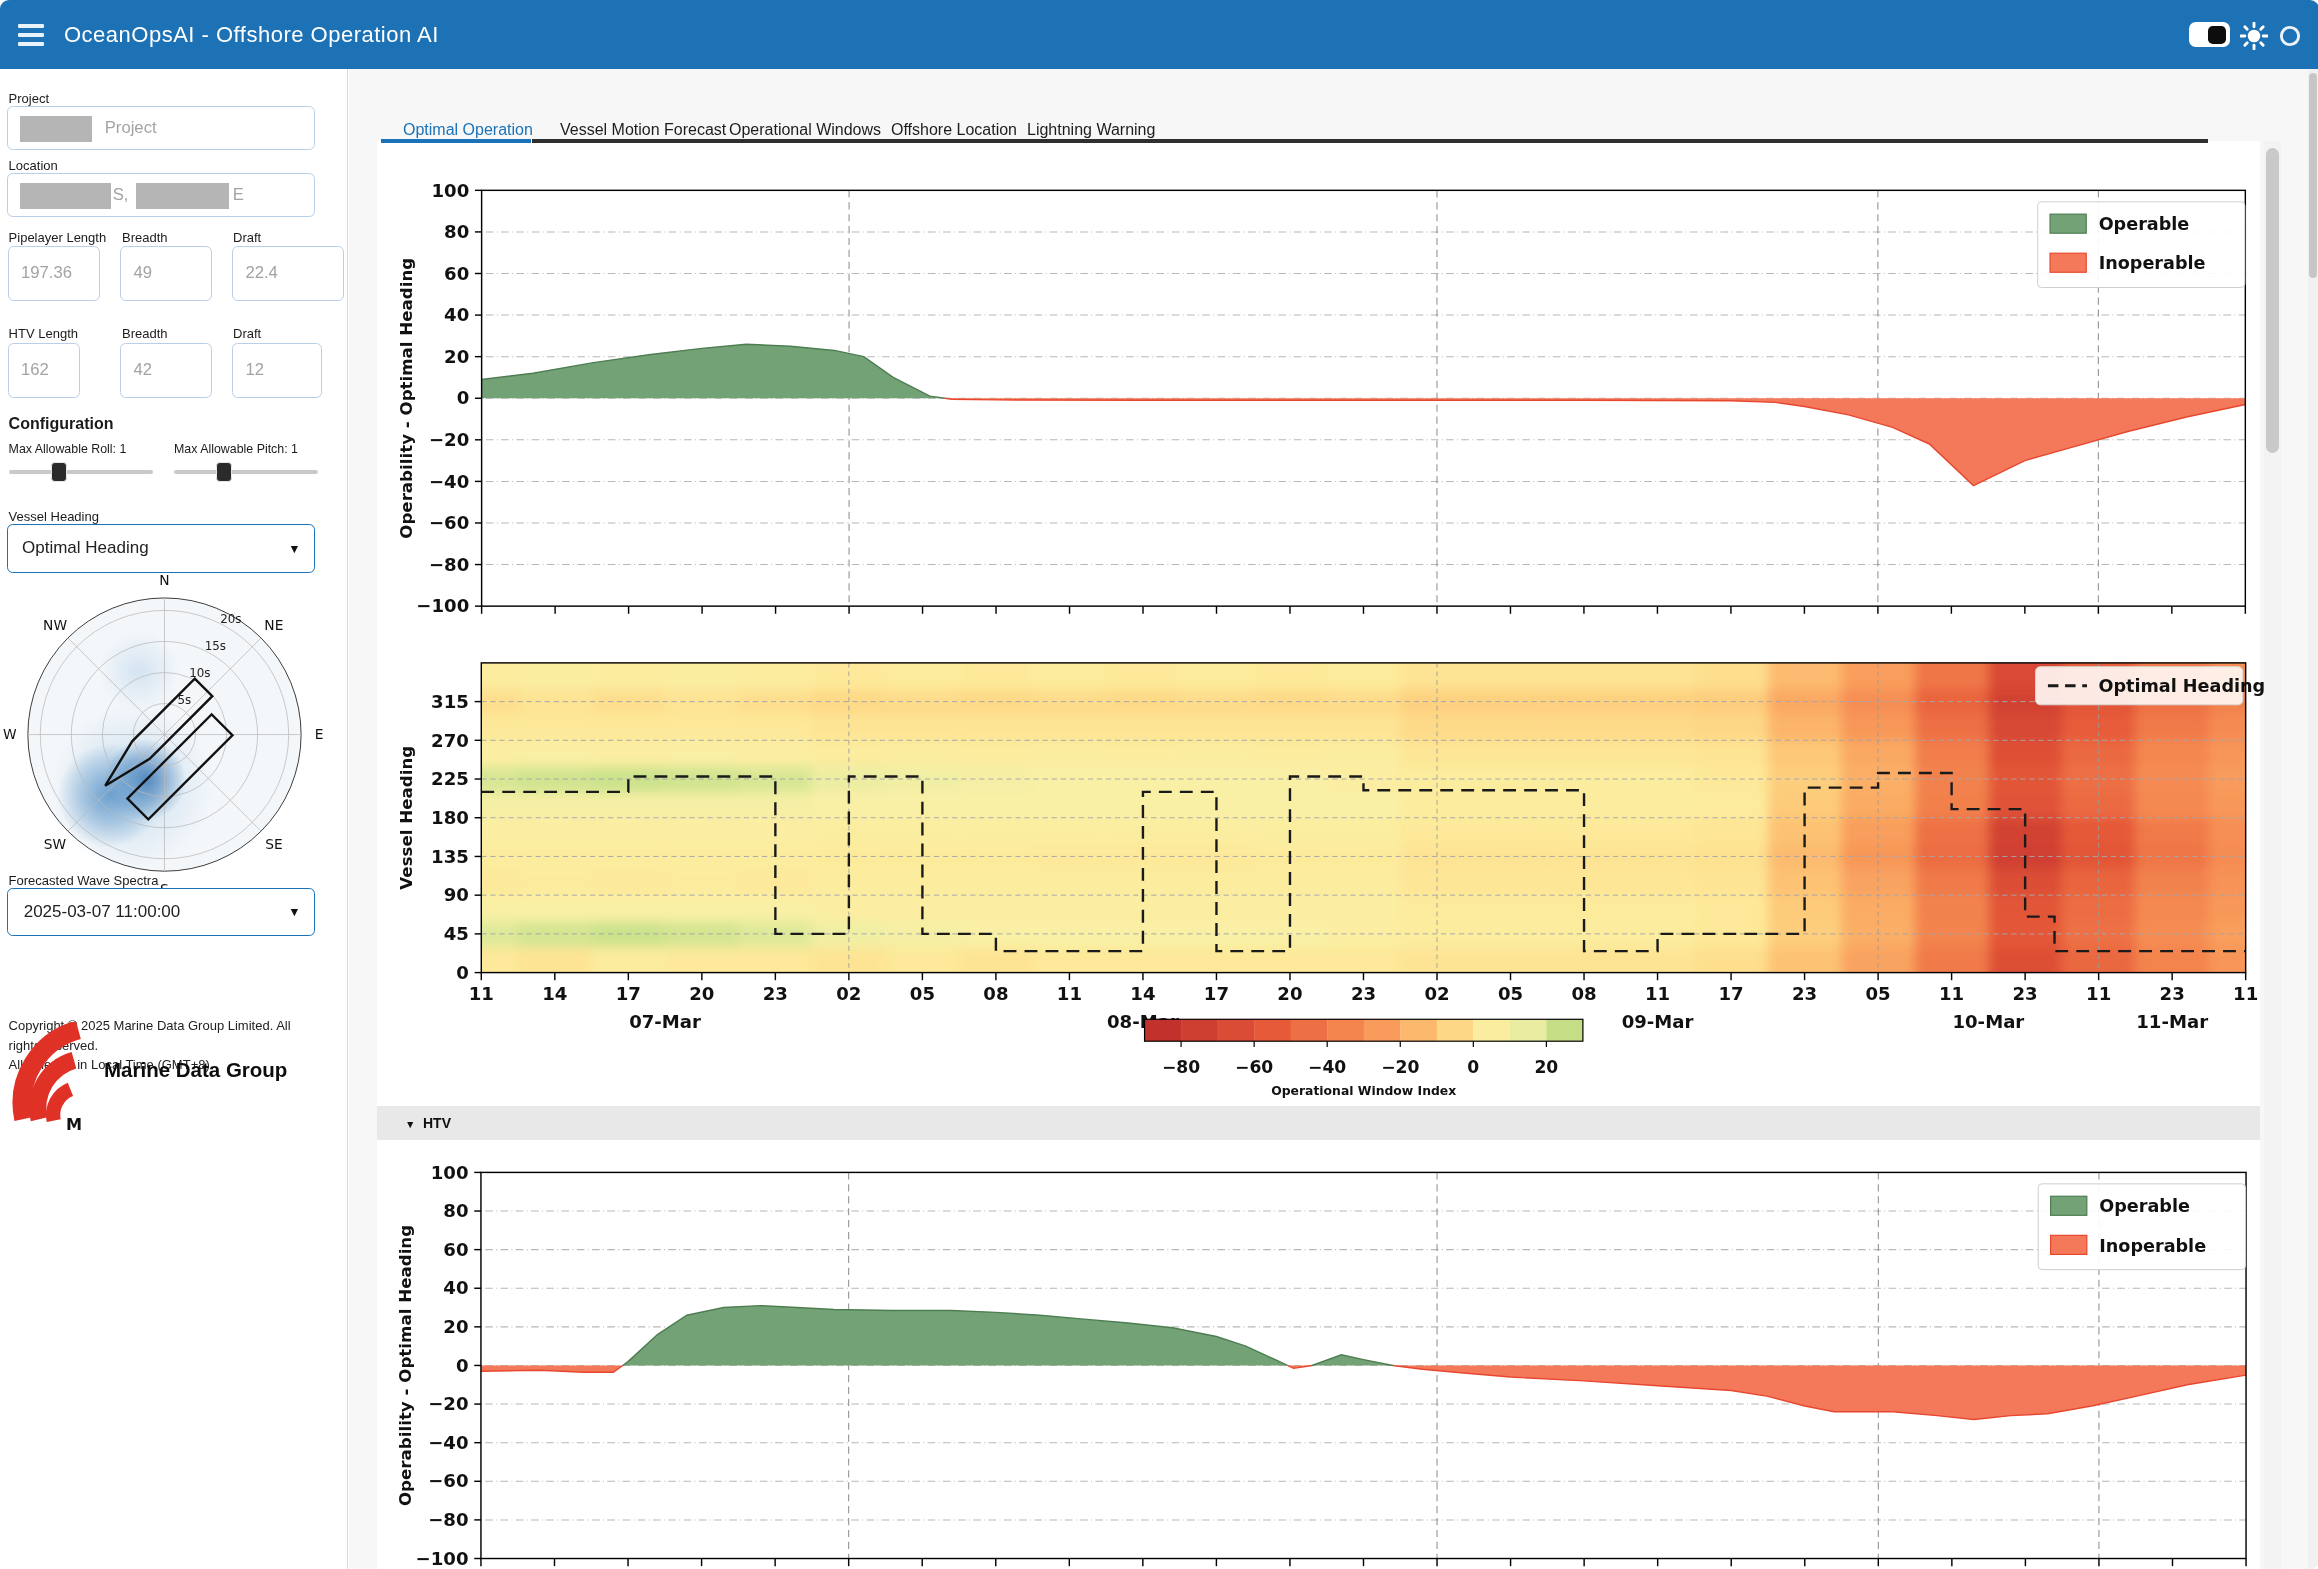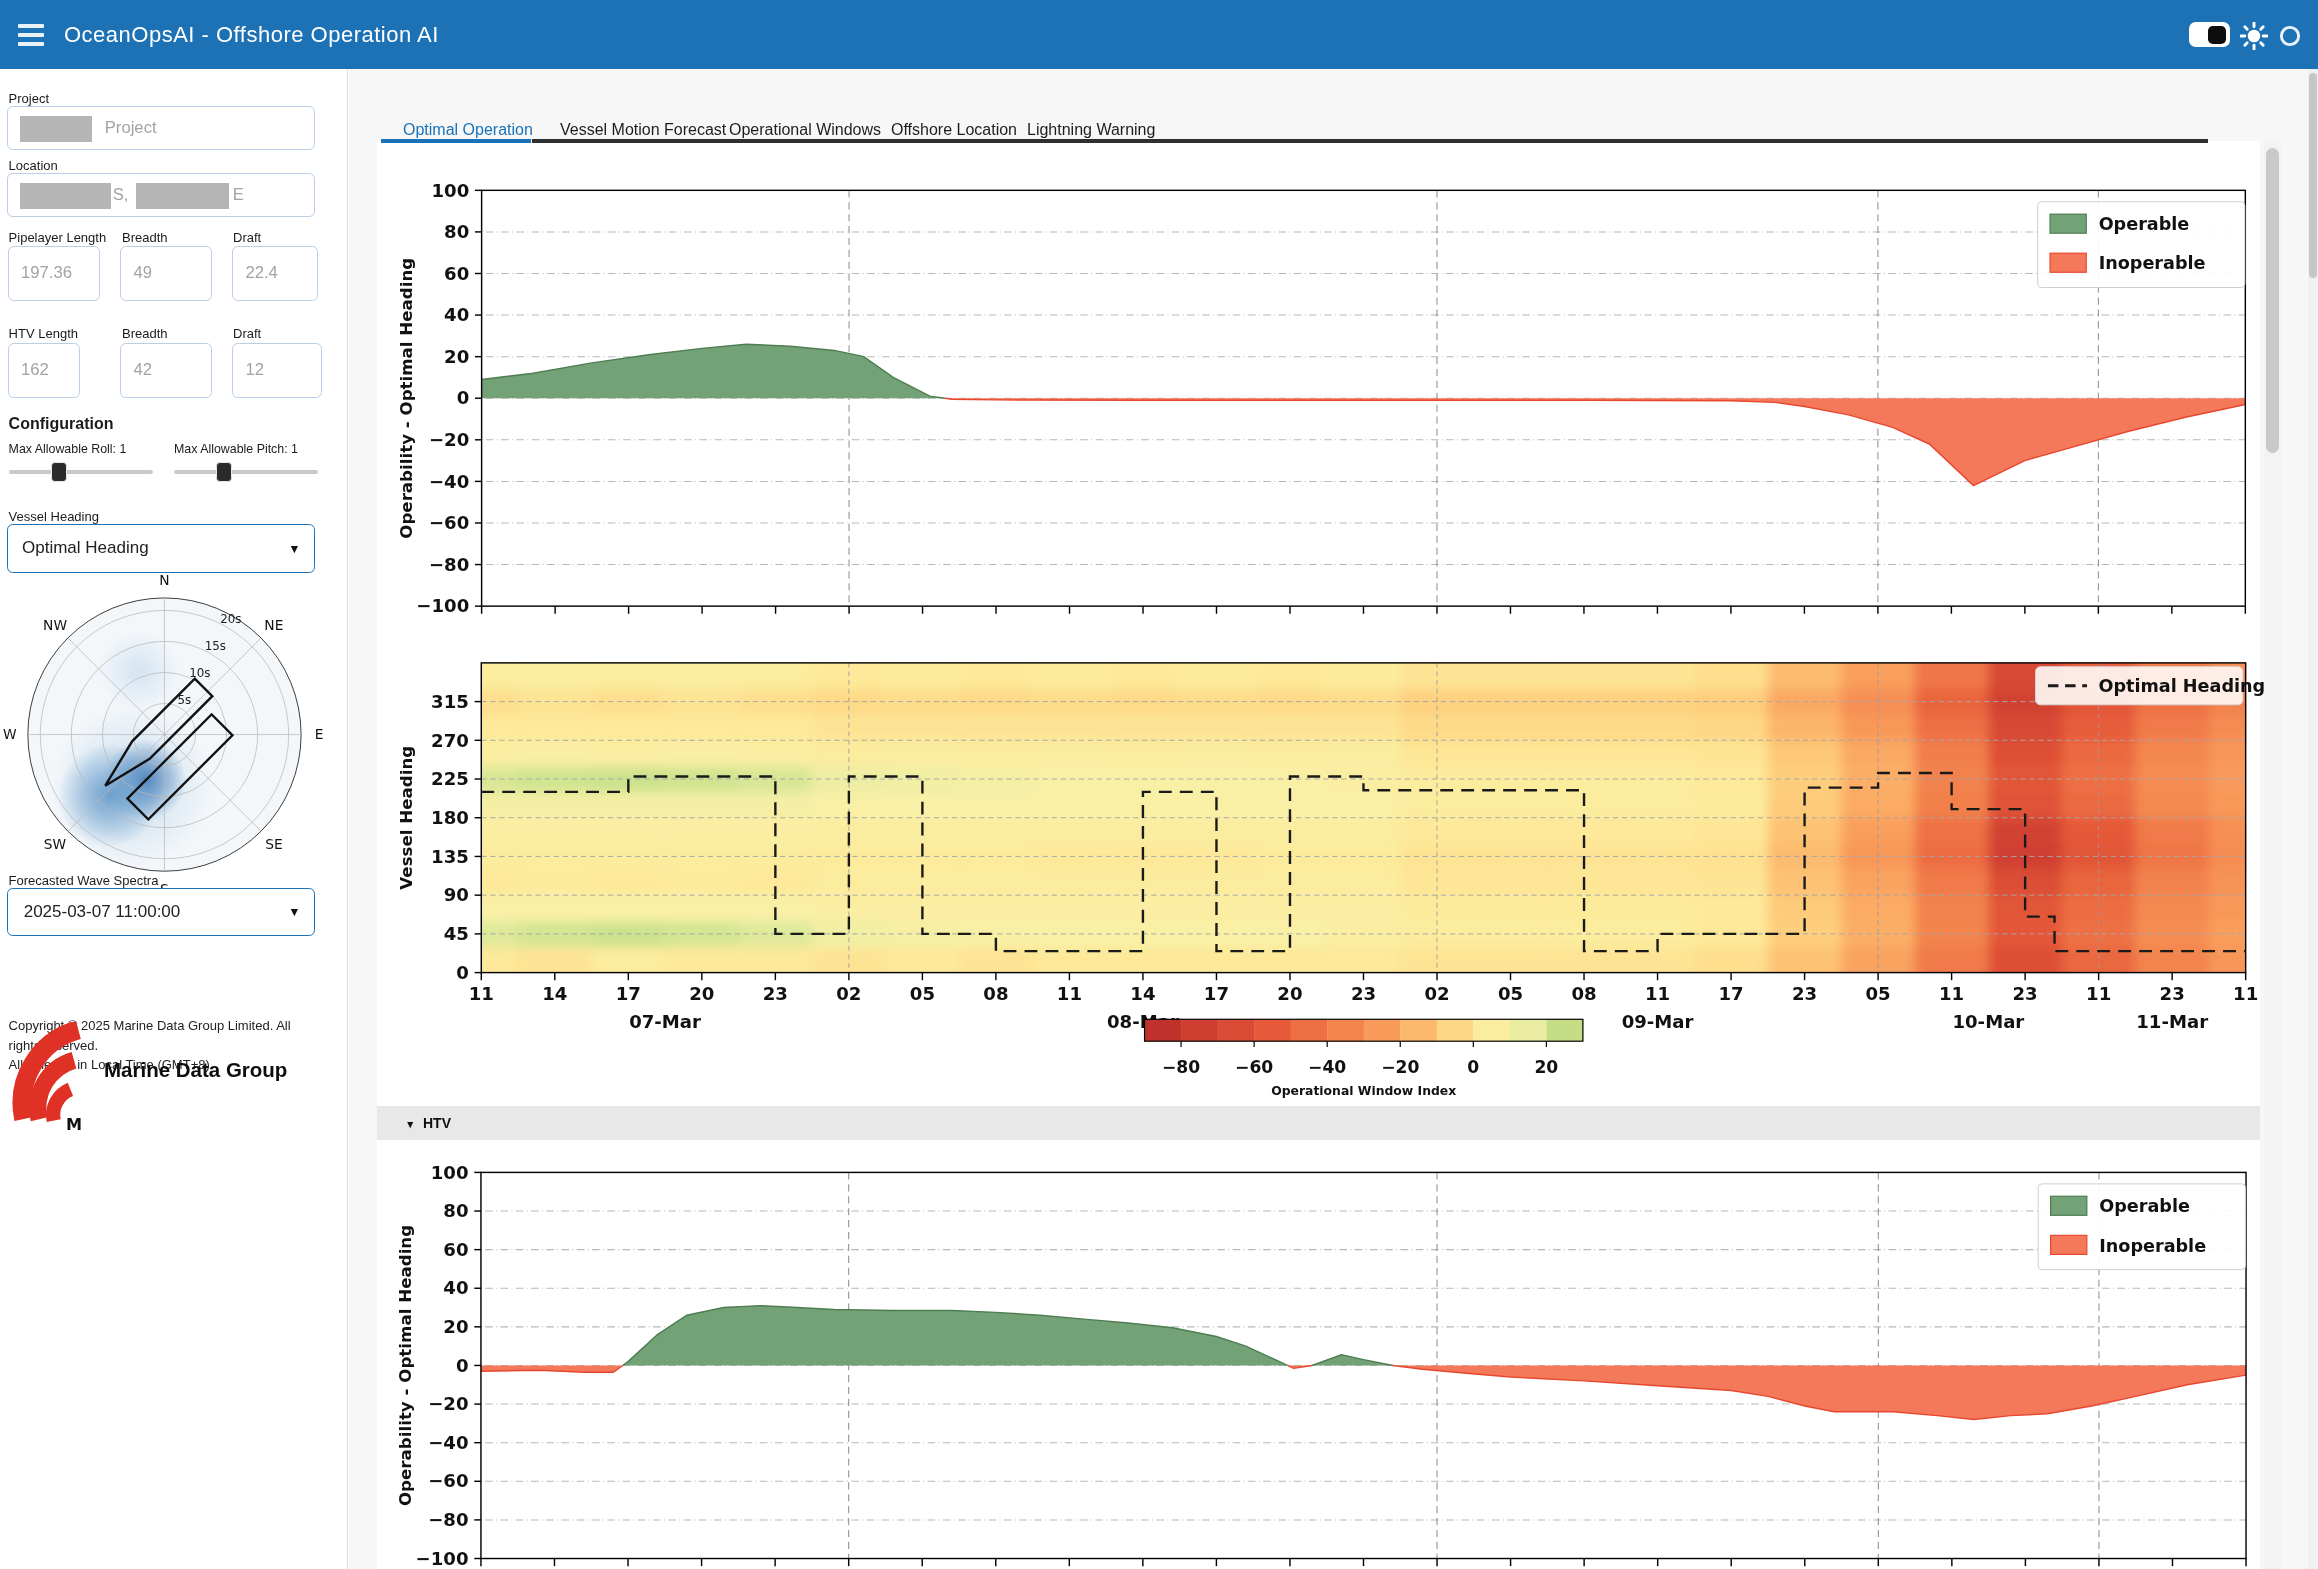--- a/index.html
+++ b/index.html
@@ -1,17 +1,17 @@
 <!DOCTYPE html>
 <html style="font-size:7.6px"><head>
 <meta charset="utf-8">
 <style>
   html,body{margin:0;padding:0;background:#ffffff;}
   #root{position:relative;width:2319px;height:1569px;overflow:hidden;background:#fff;
-        font-family:"Liberation Sans",sans-serif;}
+        font-family:"Liberation Sans",sans-serif;border-radius:9px;}
   .abs{position:absolute;}
   
   #header{left:0;top:0;width:2319px;height:69px;background:#1c72b4;}
   #burger{left:18px;top:24px;width:27px;height:22px;cursor:pointer;}
   #burger div{width:26px;height:3.8px;background:#e9f1f9;border-radius:1px;margin-bottom:5.2px;}
   #appTitle{left:64px;top:0;height:69px;line-height:69px;color:#fff;font-size:22px;font-weight:400;letter-spacing:0.5px;}
   #toggle{left:2189px;top:22.4px;width:41px;height:25px;background:#fff;border-radius:6.7px;}
   #toggleKnob{left:19px;top:3.3px;width:18px;height:18px;background:#0d0d0d;border-radius:4.8px;}
   
   #sidebar{left:0;top:69px;width:348px;height:1500px;background:#fff;border-right:1px solid #dcdcdc;box-sizing:border-box;}
@@ -89,21 +89,21 @@
 
     <div class="abs sLabel" style="left:8.6px;top:161px">Pipelayer Length</div>
     <div class="abs sLabel" style="left:122px;top:161px">Breadth</div>
     <div class="abs sLabel" style="left:233px;top:161px">Draft</div>
     <div class="abs inputBox" style="left:7.6px;top:177px;width:92px;height:55px">
       <span class="ph" style="position:absolute;left:12.4px;top:16px">197.36</span>
       </div>
     <div class="abs inputBox" style="left:120px;top:177px;width:92px;height:55px">
       <span class="ph" style="position:absolute;left:12.4px;top:16px">49</span>
       </div>
-    <div class="abs inputBox" style="left:232px;top:177px;width:86px;height:55px">
+    <div class="abs inputBox" style="left:232px;top:177px;width:112px;height:55px">
       <span class="ph" style="position:absolute;left:12.4px;top:16px">22.4</span>
       </div>
 
     <div class="abs sLabel" style="left:8.6px;top:257px">HTV Length</div>
     <div class="abs sLabel" style="left:122px;top:257px">Breadth</div>
     <div class="abs sLabel" style="left:233px;top:257px">Draft</div>
     <div class="abs inputBox" style="left:7.6px;top:274px;width:72px;height:55px">
       <span class="ph" style="position:absolute;left:12.4px;top:16px">162</span>
       </div>
     <div class="abs inputBox" style="left:120px;top:274px;width:92px;height:55px">

